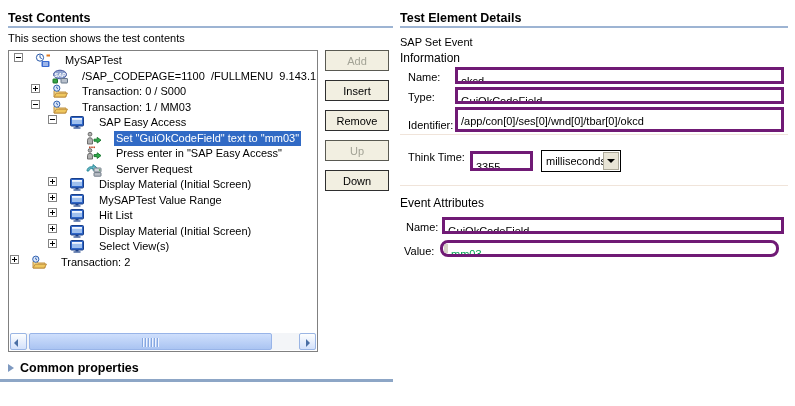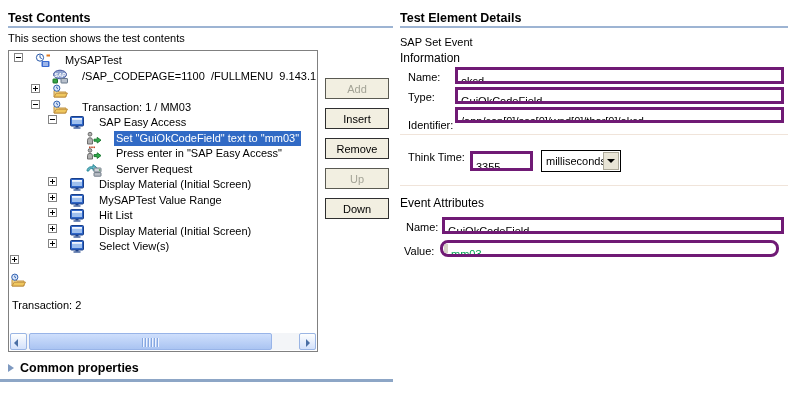--- a/index.html
+++ b/index.html
@@ -55,21 +55,21 @@
   #sb-thumb .grip {
     position:absolute; left:50%; top:4px; width:18px; height:9px; transform:translateX(-50%);
     background:repeating-linear-gradient(90deg,#86a7e0 0 1px,#eef3fe 1px 2px,transparent 2px 3px);
   }
 
   
   .side-btn {
     position:absolute; left:325px; width:64px; height:21px;
     background:#f2efe1; border:1px solid #2f2f2f;
     font-family:"Liberation Sans",sans-serif; font-size:11px; color:#000;
-    display:flex; align-items:center; justify-content:center;margin-top:28px;
+    display:flex; align-items:center; justify-content:center;
   }
   .side-btn.disabled { color:#a3a396; border-color:#5a5a52; }
 
   
   #cp-twistie { left:8px; top:364px; width:0; height:0;
     border-left:6px solid #7e99c0; border-top:4px solid transparent; border-bottom:4px solid transparent; }
   #cp-rule { left:0; top:379px; width:393px; height:3px; background:#8da6c6; }
 
   
   .fld {
@@ -135,20 +135,21 @@
       <div class="tree-row" style="padding-left: 21px;">
         <span class="exp plus"></span>
         <span class="tree-icon">
           <svg width="16" height="15" viewBox="0 0 16 15">
             <path d="M2 13 L2 6.5 L5.5 6.5 L7 8 L14 8 L14 13 Z" fill="#f5d98a" stroke="#c09040"></path>
             <path d="M2 13 L4.2 9.2 L15.5 9.2 L13.3 13 Z" fill="#efc75e" stroke="#c09040"></path>
             <circle cx="4.8" cy="4.2" r="3.1" fill="#dce8fa" stroke="#3060b0"></circle>
             <path d="M4.8 2.6v1.6l1.2 0.8" stroke="#3060b0" fill="none"></path>
           </svg>
         </span>
+        <span class="tree-label">Transaction: 0 / S000</span>
       </div>
       <div class="tree-row" style="padding-left: 21px;">
         <span class="exp minus"></span>
         <span class="tree-icon">
           <svg width="16" height="15" viewBox="0 0 16 15">
             <path d="M2 13 L2 6.5 L5.5 6.5 L7 8 L14 8 L14 13 Z" fill="#f5d98a" stroke="#c09040"></path>
             <path d="M2 13 L4.2 9.2 L15.5 9.2 L13.3 13 Z" fill="#efc75e" stroke="#c09040"></path>
             <circle cx="4.8" cy="4.2" r="3.1" fill="#dce8fa" stroke="#3060b0"></circle>
             <path d="M4.8 2.6v1.6l1.2 0.8" stroke="#3060b0" fill="none"></path>
           </svg>
@@ -263,21 +264,21 @@
           <svg width="16" height="15" viewBox="0 0 16 15">
             <rect x="1.5" y="1.5" width="13" height="9.5" rx="1" fill="#2f66c8" stroke="#1a3f88"></rect>
             <rect x="3" y="3" width="10" height="6" fill="#9fc0ee"></rect>
             <rect x="3" y="3" width="10" height="1.8" fill="#ffffff" opacity="0.85"></rect>
             <rect x="6.5" y="11" width="3" height="1.4" fill="#1a3f88"></rect>
             <rect x="4.5" y="12.4" width="7" height="1.2" fill="#1a3f88"></rect>
           </svg>
         </span>
         <span class="tree-label">Select View(s)</span>
       </div>
-      <div class="tree-row" style=" flex-direction: column;">
+      <div class="tree-row" style="">
         <span class="exp plus"></span>
         <span class="tree-icon">
           <svg width="16" height="15" viewBox="0 0 16 15">
             <path d="M2 13 L2 6.5 L5.5 6.5 L7 8 L14 8 L14 13 Z" fill="#f5d98a" stroke="#c09040"></path>
             <path d="M2 13 L4.2 9.2 L15.5 9.2 L13.3 13 Z" fill="#efc75e" stroke="#c09040"></path>
             <circle cx="4.8" cy="4.2" r="3.1" fill="#dce8fa" stroke="#3060b0"></circle>
             <path d="M4.8 2.6v1.6l1.2 0.8" stroke="#3060b0" fill="none"></path>
           </svg>
         </span>
         <span class="tree-label">Transaction: 2</span>
@@ -313,21 +314,21 @@
 <div class="abs subtitle" style="left:400px; top:36px;">SAP Set Event</div>
 <div class="bold-h" style="left:400px; top:51px;">Information</div>
 
 <div class="lbl" style="left:408px; top:71px;">Name:</div>
 <div class="fld" style="left:455px; top:67px; width:329px; height:17px;">okcd</div>
 
 <div class="lbl" style="left:408px; top:91px;">Type:</div>
 <div class="fld" style="left:455px; top:87px; width:329px; height:17px;">GuiOkCodeField</div>
 
 <div class="lbl" style="left:408px; top:111px;margin-top:8px;">Identifier:</div>
-<div class="fld" style="left:455px; top:107px; width:329px; height:16px;">/app/con[0]/ses[0]/wnd[0]/tbar[0]/okcd</div>
+<div class="fld" style="left:455px; top:107px; width:329px; height:25px;">/app/con[0]/ses[0]/wnd[0]/tbar[0]/okcd</div>
 
 <div class="soft-rule" style="left:400px; top:134px; width:388px;"></div>
 
 <div class="lbl" style="left:408px; top:151px;">Think Time:</div>
 <div class="fld" id="think-value">3355</div>
 <div id="unit-combo">
   <span class="combo-text">milliseconds</span>
   <span class="combo-btn">
     <span class="tri"></span>
   </span>

